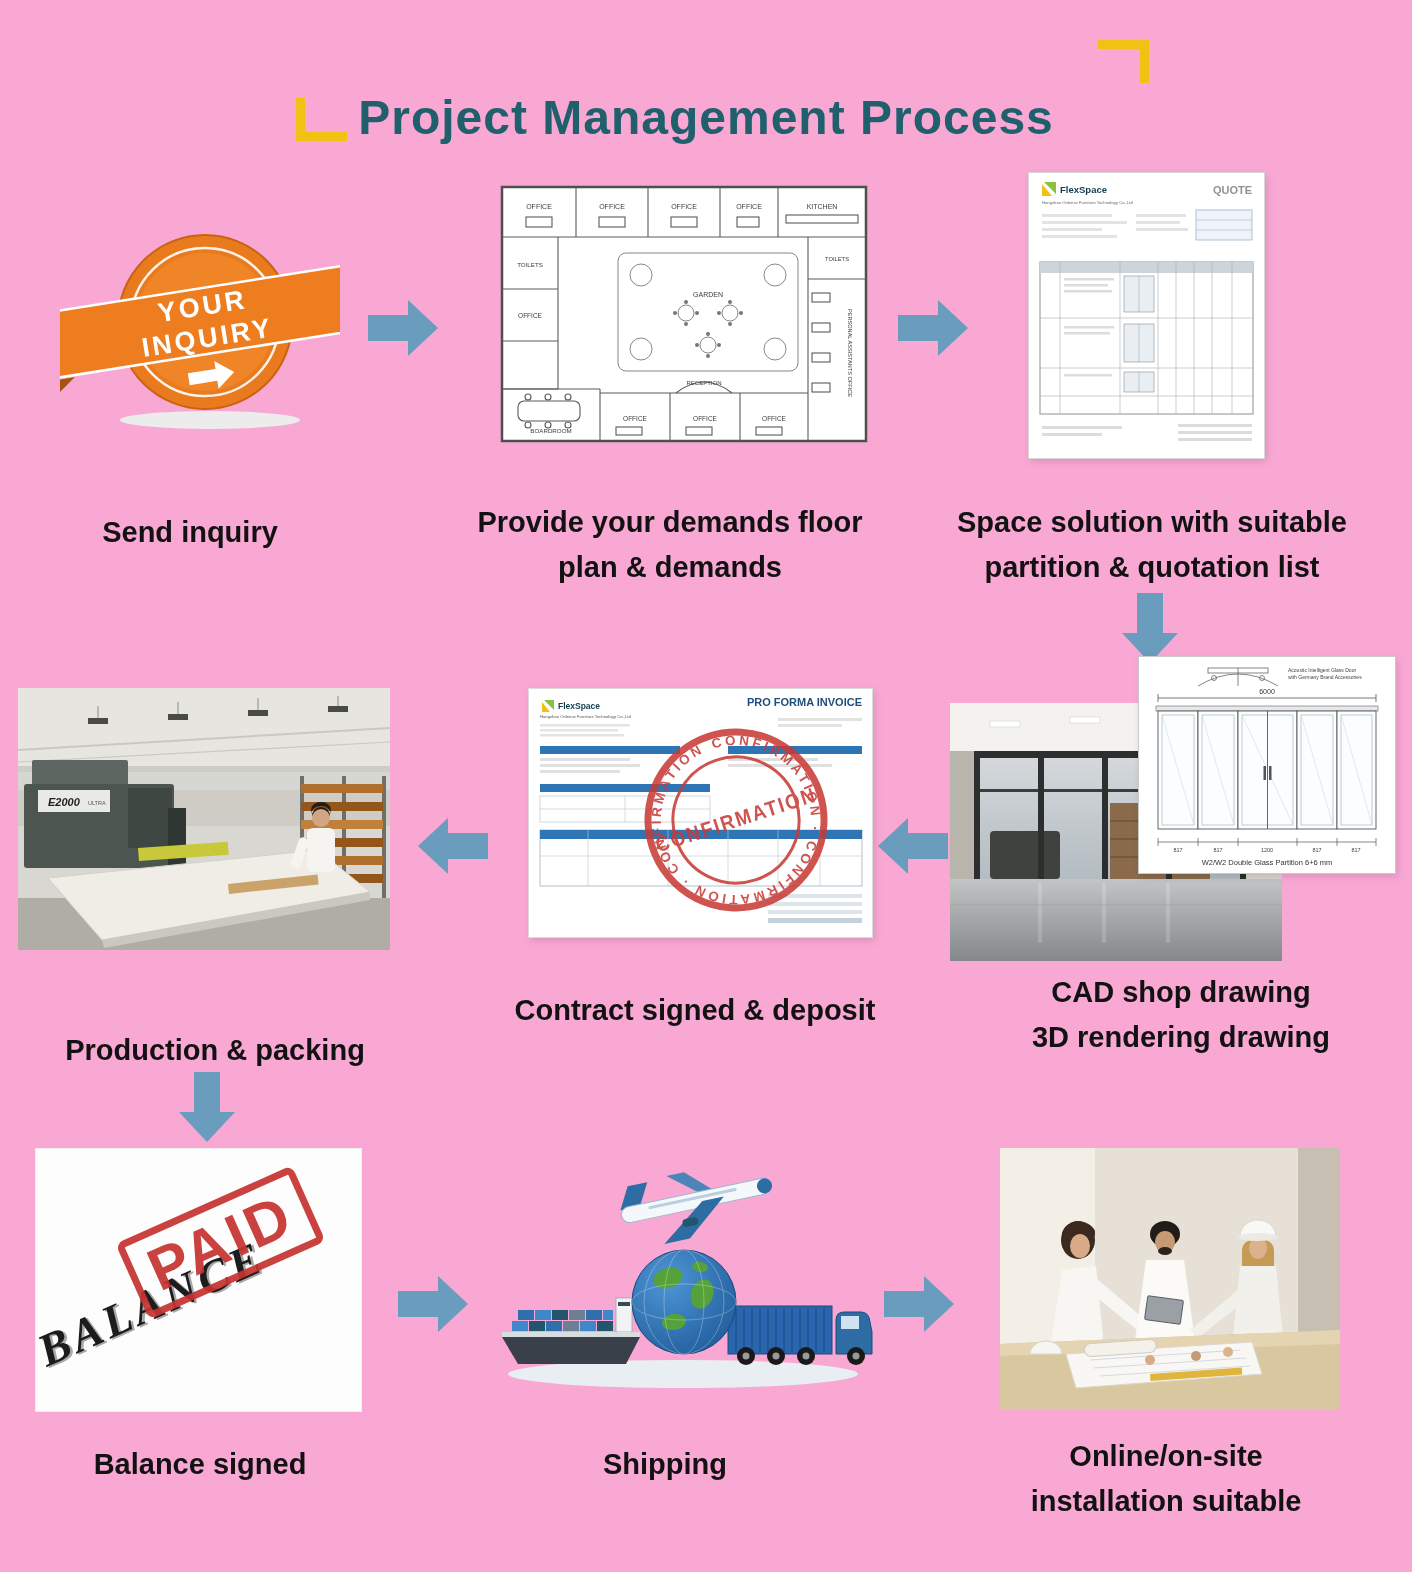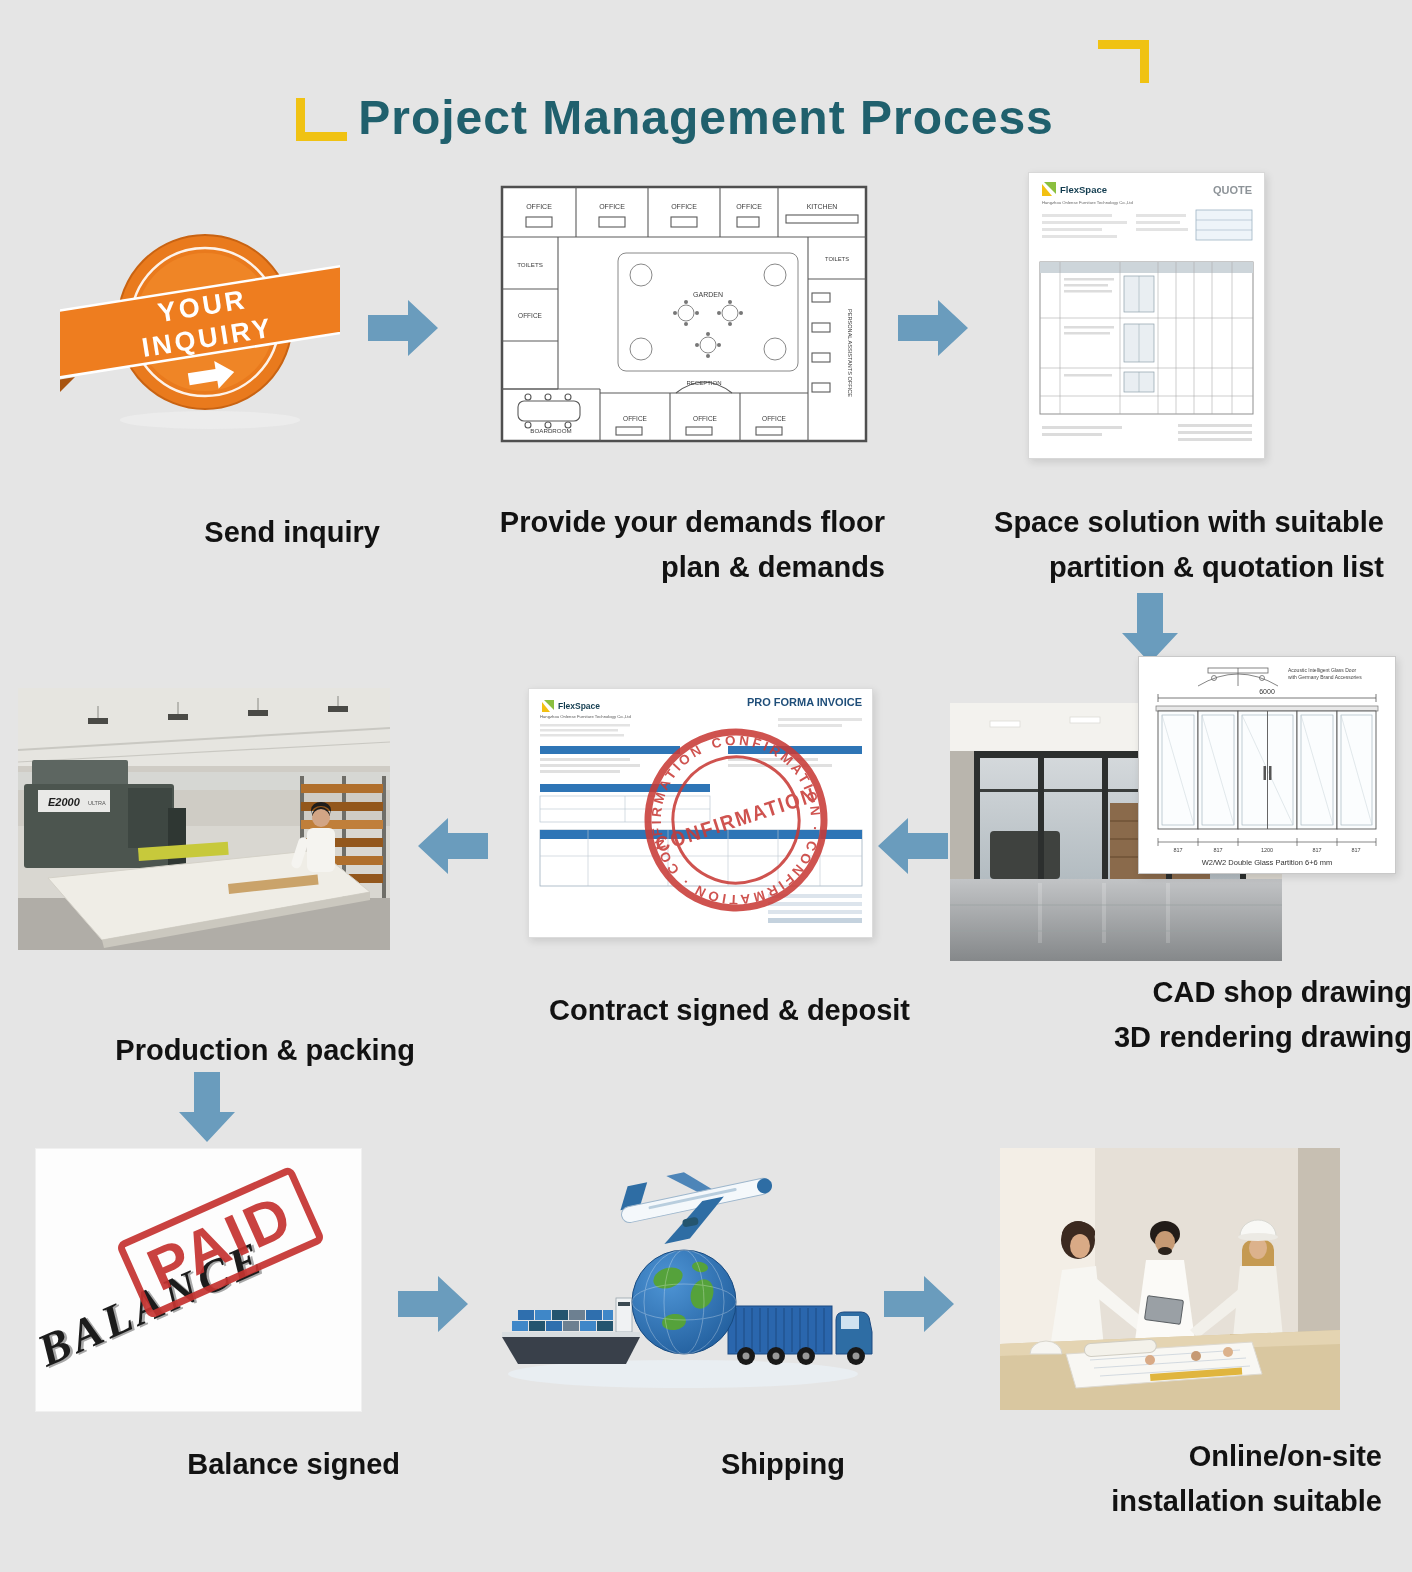--- a/index.html
+++ b/index.html
@@ -1,26 +1,26 @@
 <!DOCTYPE html>
 <html><head>
 <meta charset="utf-8">
 <style>
   html,body{margin:0;padding:0;background:#fff;}
-  .canvas{position:relative;width:1412px;height:1572px;background:#e5e5e5;
+  .canvas{position:relative;width:1412px;height:1572px;background:#f9a8d4;
           font-family:"Liberation Sans",sans-serif;overflow:hidden;}
   .title{position:absolute;top:58px;left:0;right:0;text-align:center;
          font-size:48px;font-weight:800;color:#20606d;letter-spacing:1px;}
   .bracket-tr{position:absolute;left:1098px;top:40px;width:42px;height:34px;
               border-top:9px solid #f0c213;border-right:9px solid #f0c213;}
   .bracket-bl{position:absolute;left:296px;top:98px;width:42px;height:34px;
               border-bottom:9px solid #f0c213;border-left:9px solid #f0c213;}
   .fig{position:absolute;}
   .caption{position:absolute;text-align:center;font-weight:800;font-size:29px;color:#121212;}
-  .caption .l{display:block;line-height:1.55;text-align:right;}
+  .caption .l{display:block;line-height:1.55;}
   .arrow{position:absolute;width:70px;height:56px;}
   .arrow.down{transform:rotate(90deg);}
   .arrow.left{transform:rotate(180deg);}
   svg{display:block;}
   
   .balance-box{position:absolute;left:35px;top:1148px;width:325px;height:262px;
                background:#fdfdfd;border:1px solid #f0f0f0;overflow:hidden;}
   .balance-word{position:absolute;left:-6px;top:128px;transform:rotate(-24deg);
                 font-family:"Liberation Serif",serif;font-style:italic;font-weight:700;
                 font-size:46px;color:#1c1c1c;letter-spacing:4px;

